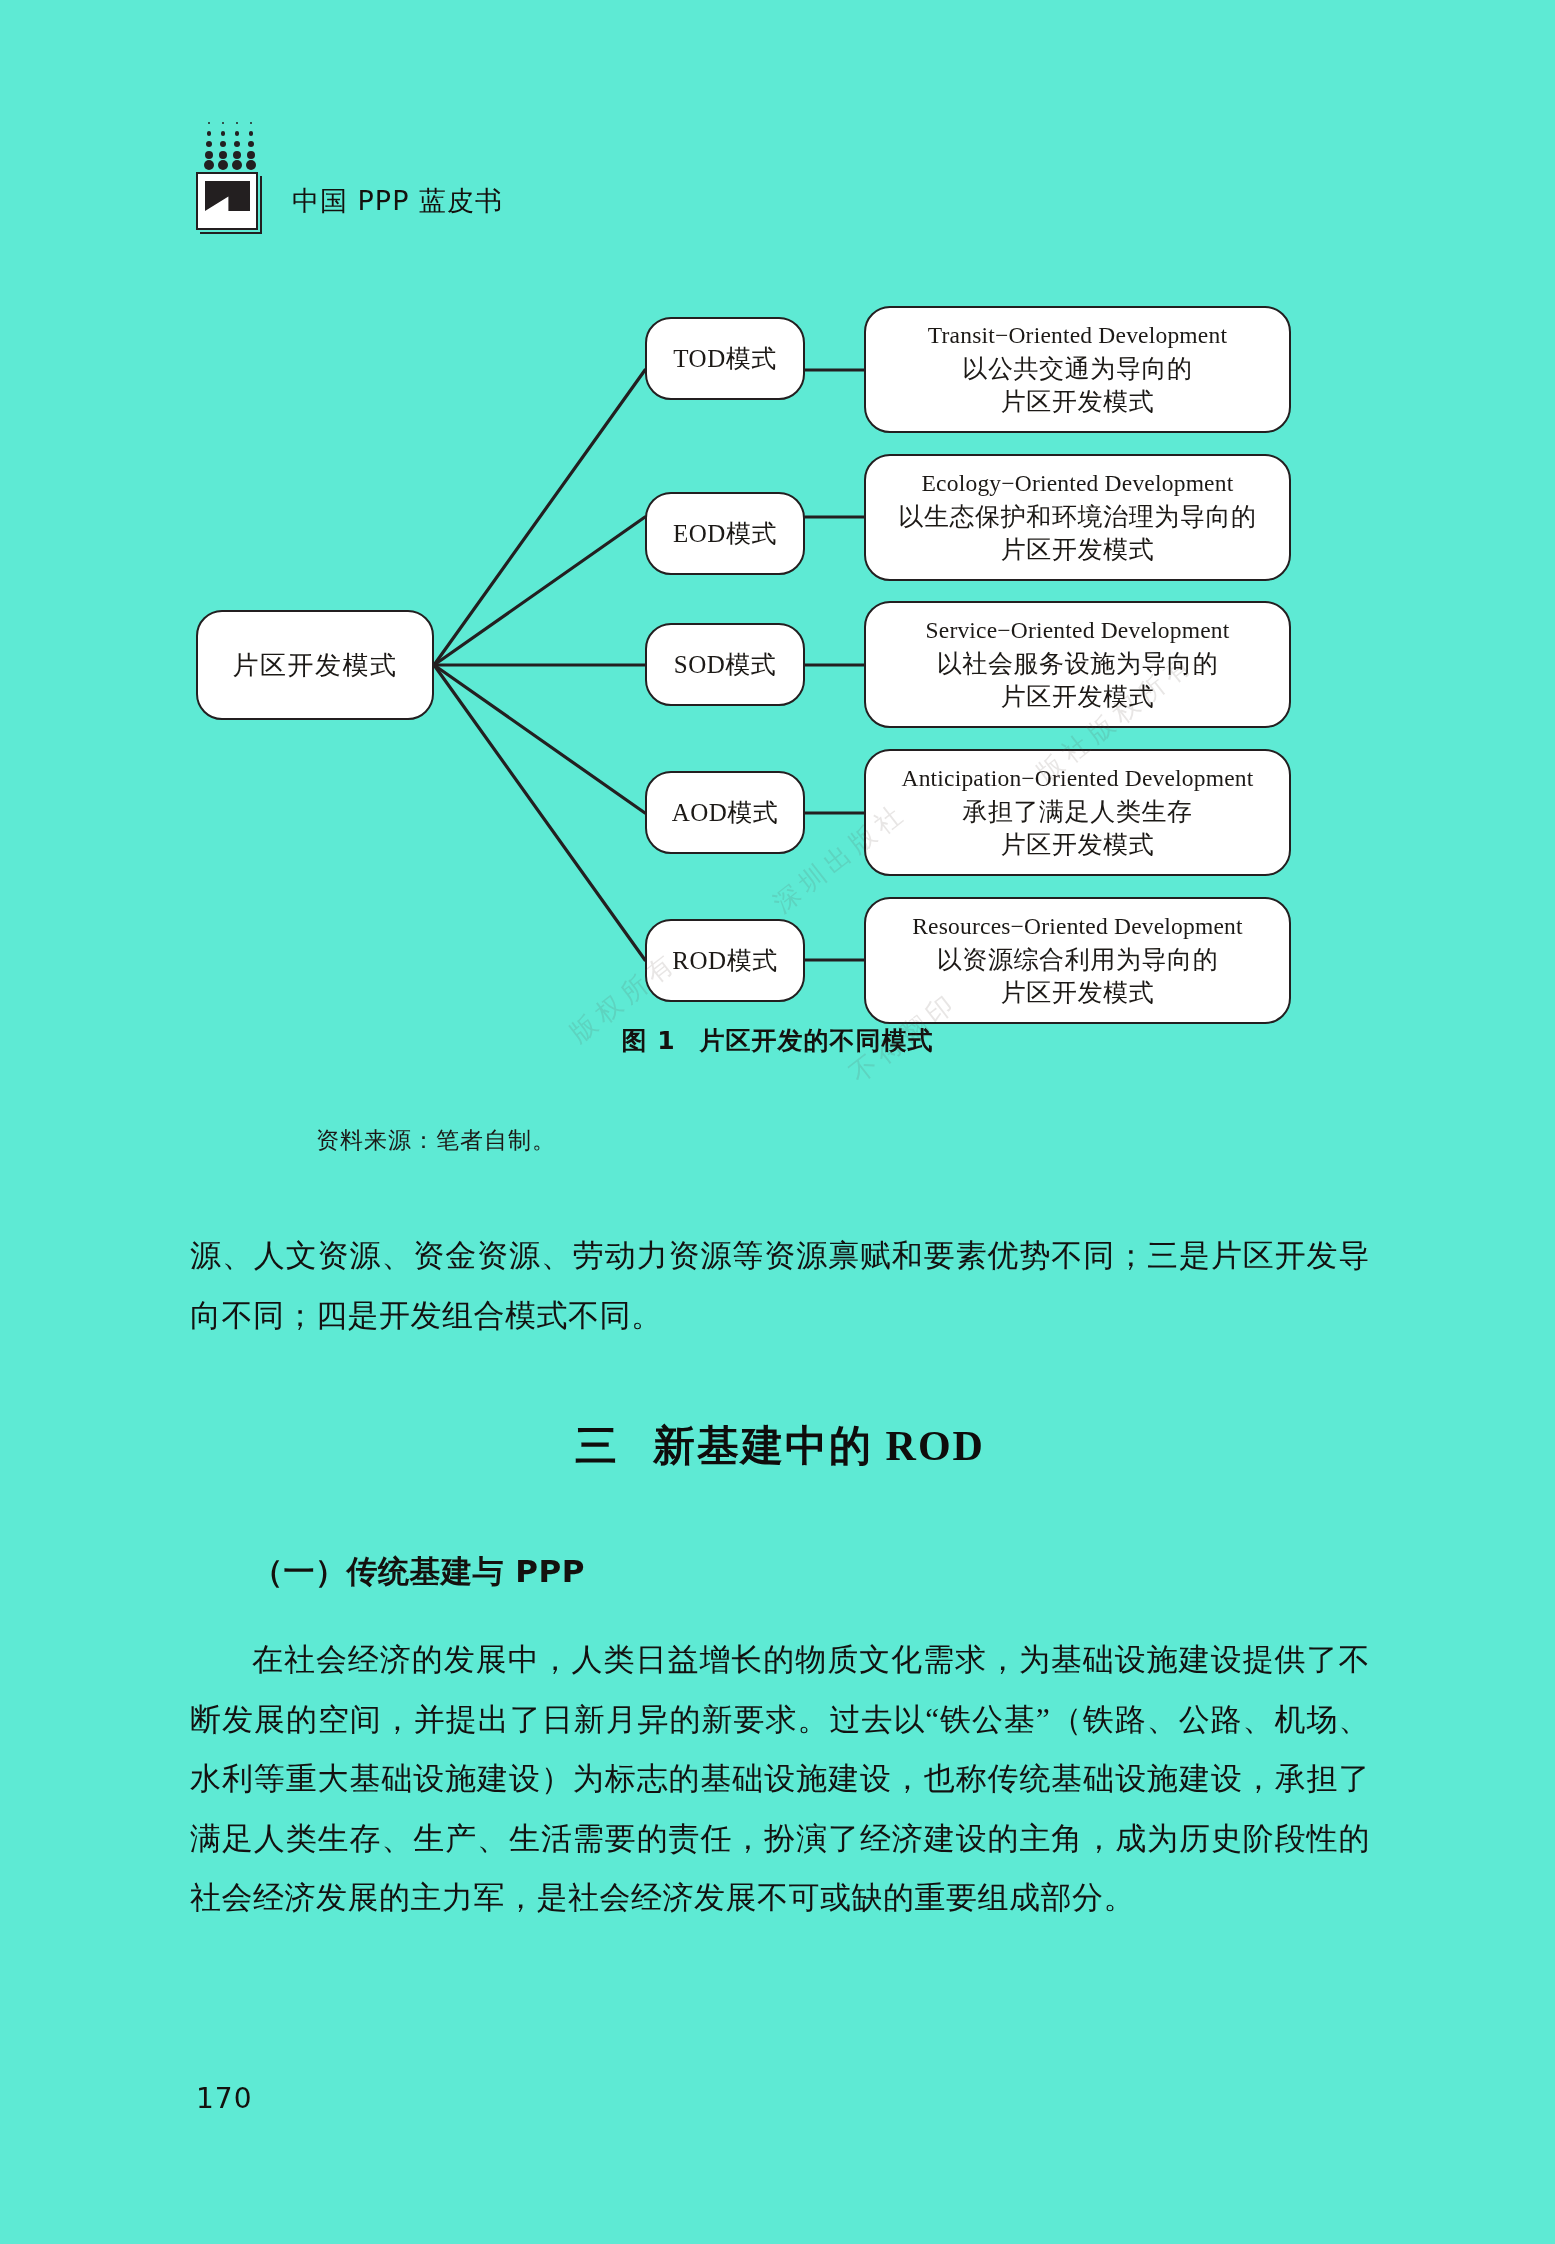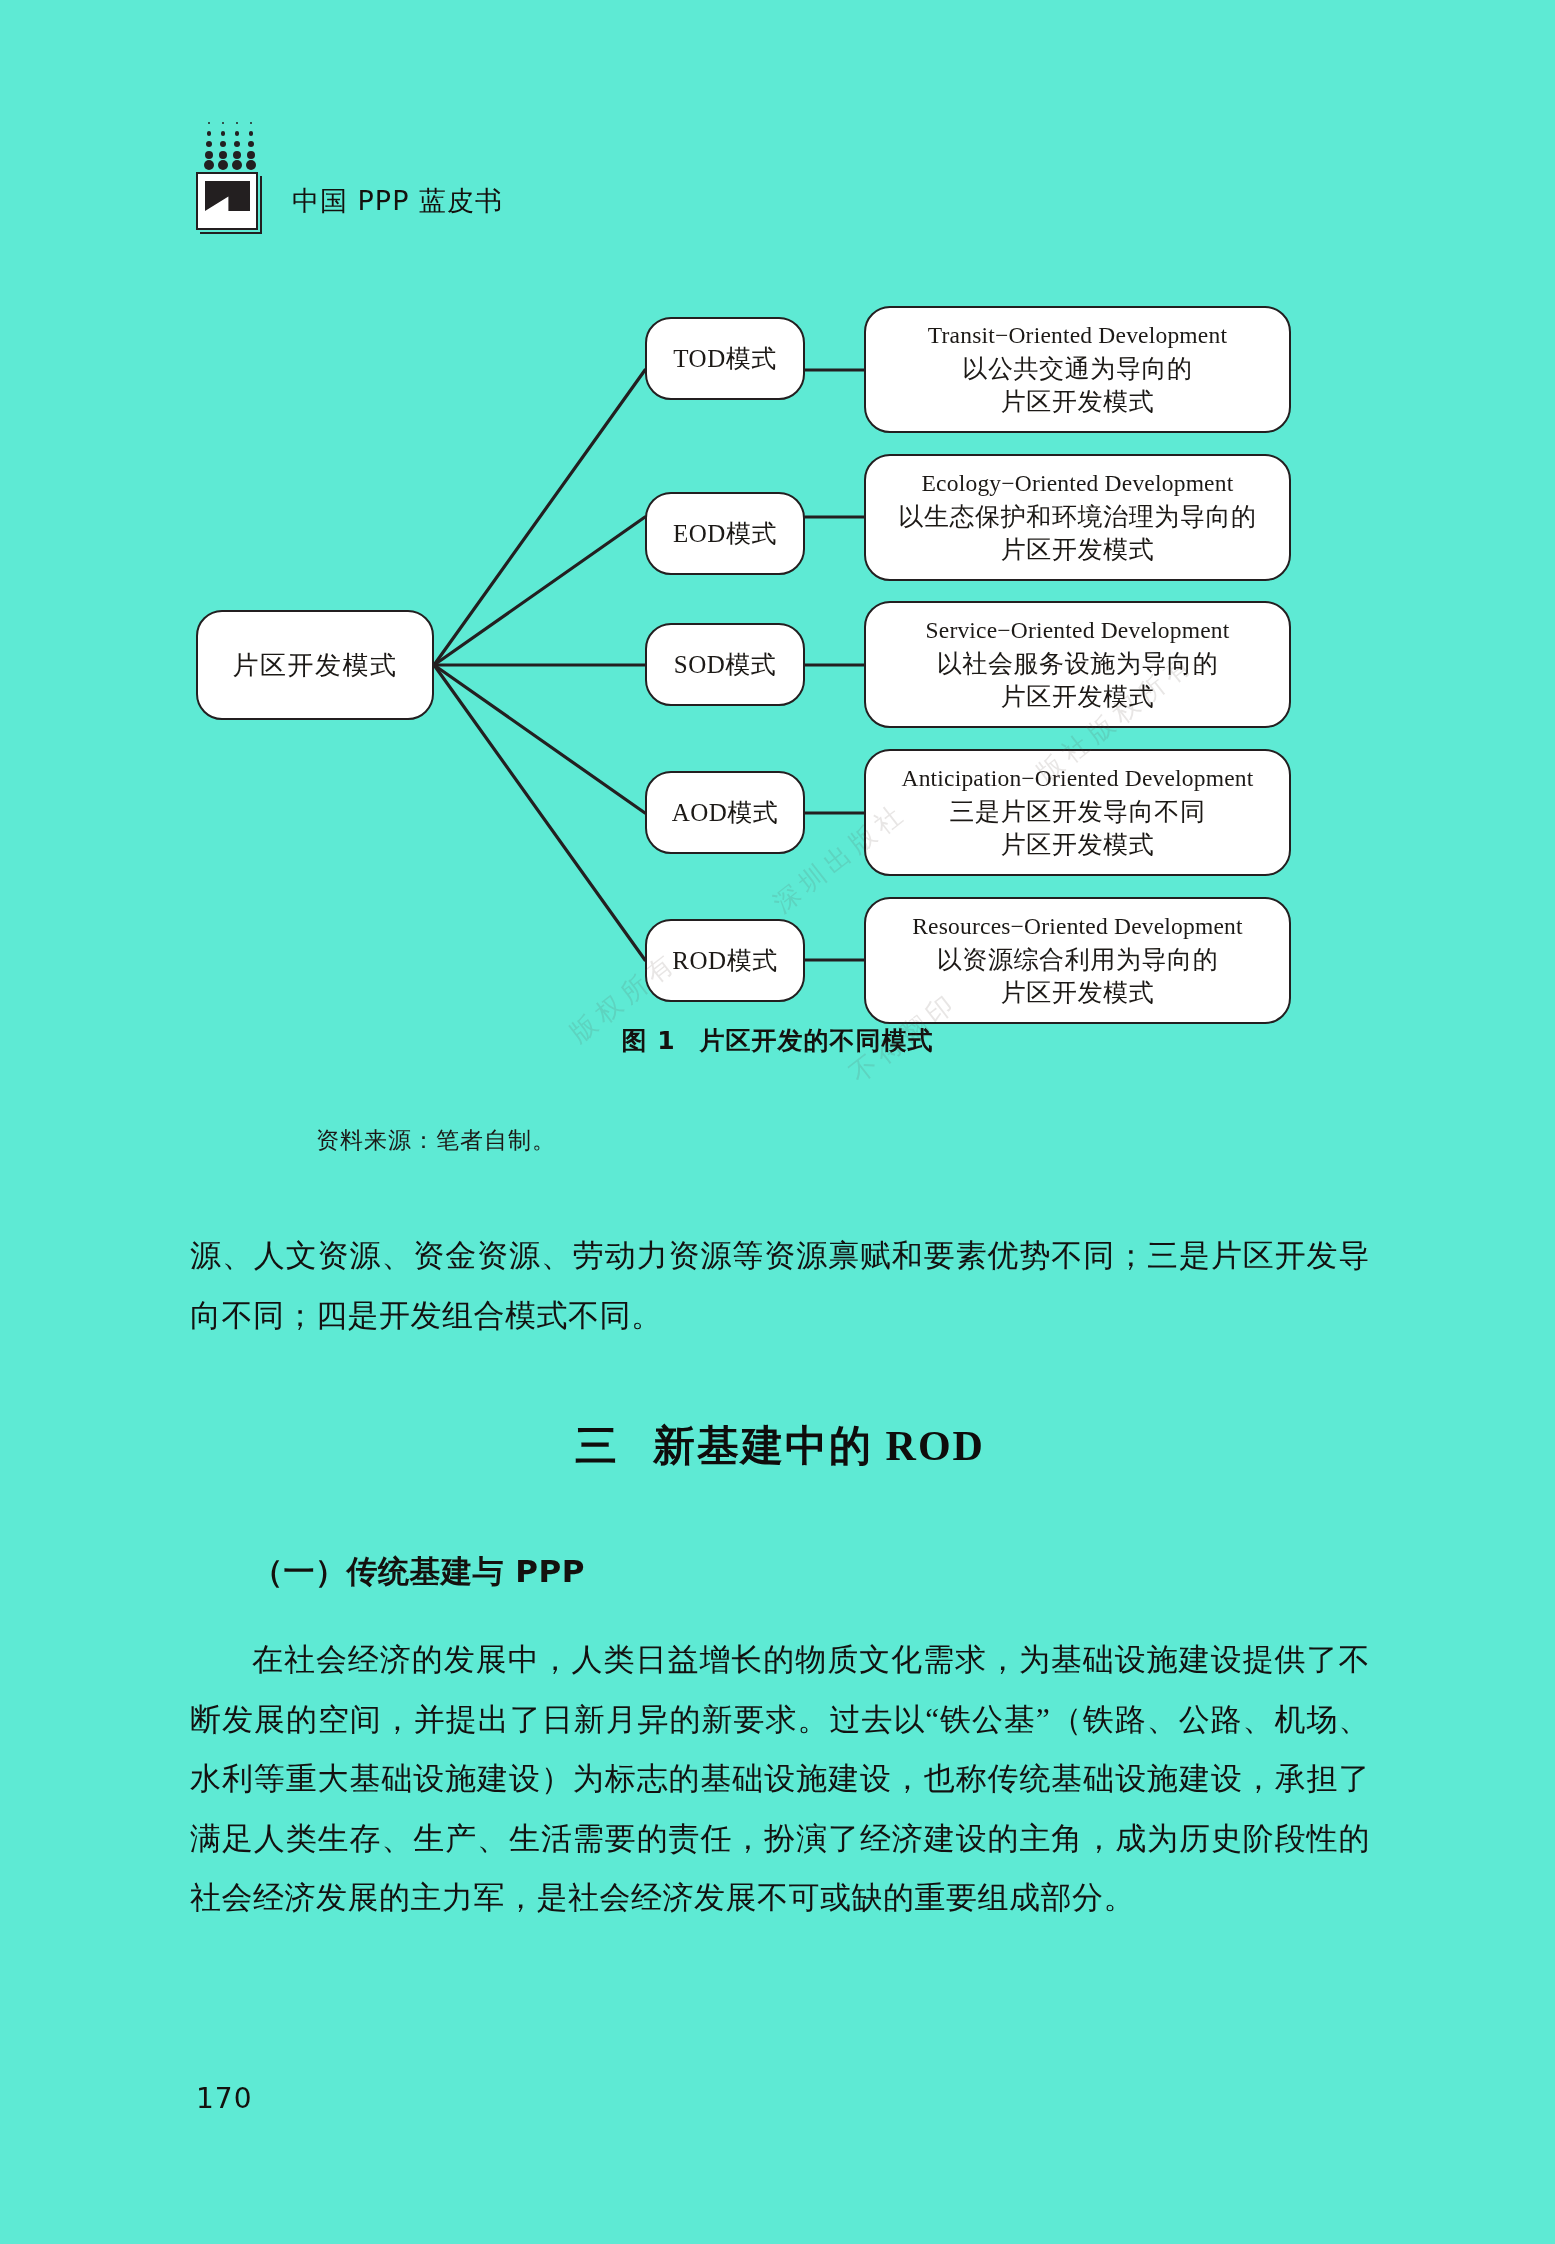--- a/index.html
+++ b/index.html
@@ -326,21 +326,21 @@
       <span class="desc-cn">以生态保护和环境治理为导向的</span>
       <span class="desc-cn">片区开发模式</span>
     </div>
     <div class="node node-desc" style="top:301px">
       <span class="desc-en">Service−Oriented Development</span>
       <span class="desc-cn">以社会服务设施为导向的</span>
       <span class="desc-cn">片区开发模式</span>
     </div>
     <div class="node node-desc" style="top:449px">
       <span class="desc-en">Anticipation−Oriented Development</span>
-      <span class="desc-cn">三是片区开发导向不同</span>
+      <span class="desc-cn">承担了满足人类生存</span>
       <span class="desc-cn">片区开发模式</span>
     </div>
     <div class="node node-desc" style="top:597px">
       <span class="desc-en">Resources−Oriented Development</span>
       <span class="desc-cn">以资源综合利用为导向的</span>
       <span class="desc-cn">片区开发模式</span>
     </div>
 
     <div class="fig-caption">
       <span>图 1</span><span class="cap-gap"></span><span>片区开发的不同模式</span>

